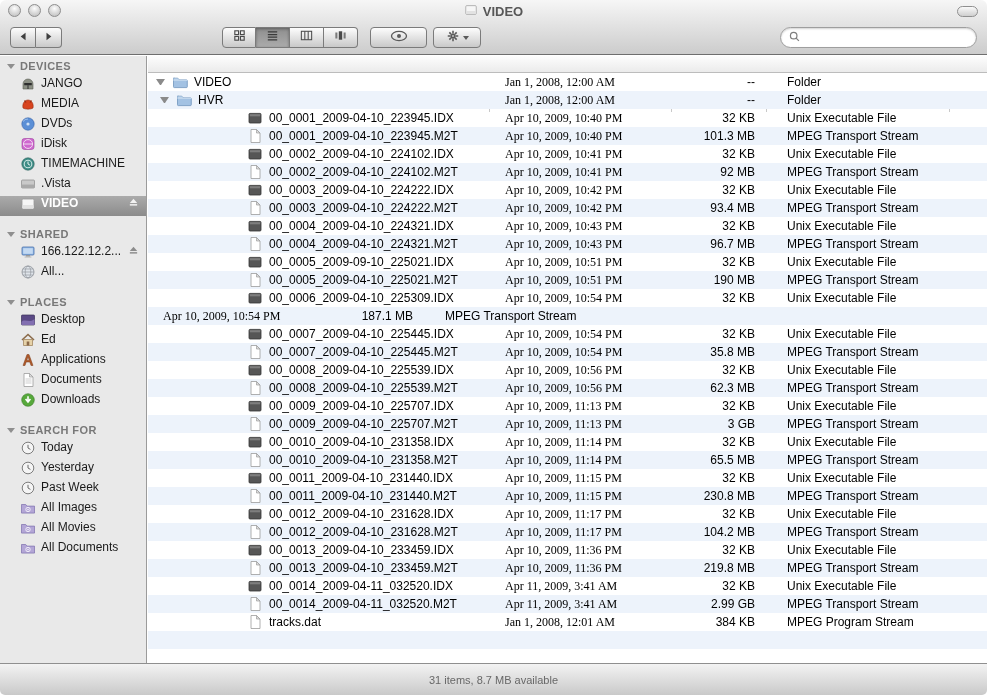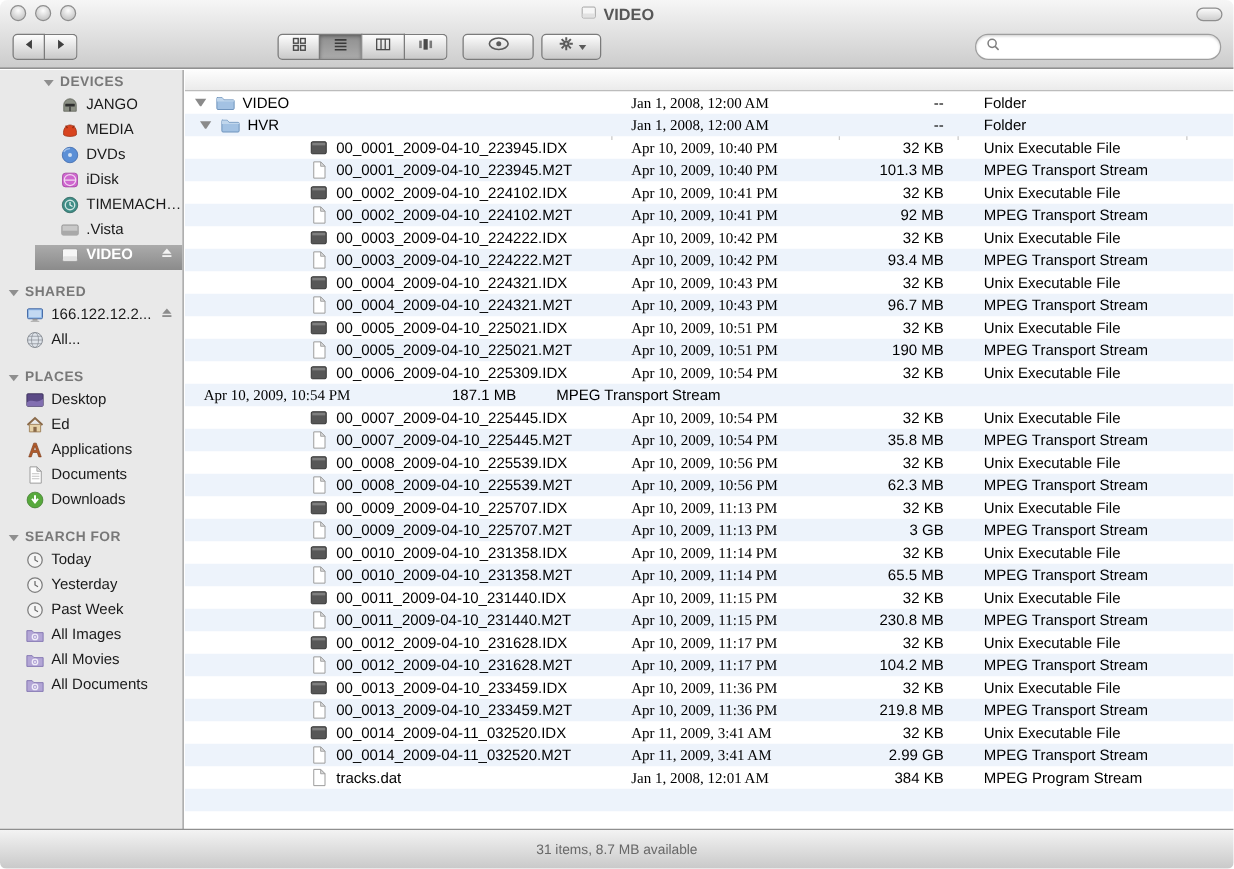--- a/index.html
+++ b/index.html
@@ -52,21 +52,21 @@
                   box-shadow:inset 0 1px 2px rgba(0,0,0,.18);
                   display:flex; align-items:center; padding-left:7px; gap:4px; }
   #search-field svg { width:13px; height:13px; }
   #search-input { border:none; outline:none; flex:1; font-size:12px; background:transparent; height:16px; }
 
   
   #sidebar { position:absolute; left:0; top:56px; width:147px; bottom:28px;
              background:#e9e9e9; border-right:1px solid #9b9b9b; overflow:hidden;
              font-size:12px; color:#1a1a1a; }
   .section { margin-top:8px; }
-  .section:first-child { margin-top:0;margin-left:28px; }
+  .section:first-child { margin-top:0; }
   .section-header { height:20px; display:flex; align-items:center; padding-left:7px;
                     font-size:11px; font-weight:bold; color:#787878; letter-spacing:.4px; }
   .tri-down { width:0; height:0; border-left:4px solid transparent; border-right:4px solid transparent;
               border-top:5px solid #8f8f8f; margin-right:5px; flex:none; }
   .side-item { height:20px; display:flex; align-items:flex-start; padding-left:20px; white-space:nowrap; }
   .side-item .icon { width:16px; height:16px; margin-right:5px; flex:none; }
   .side-item .icon svg { width:16px; height:16px; display:block; }
   .side-label { overflow:hidden; text-overflow:ellipsis; }
   .side-item.selected { background:linear-gradient(#ababab,#8b8b8b); color:#fff; font-weight:bold; }
   .eject-wrap { margin-left:auto; margin-right:6px; width:13px; height:13px; color:#8c8c8c; flex:none; }
@@ -594,21 +594,21 @@
           <div class="c-kind">MPEG Transport Stream</div>
         </div>
         <div class="row ind2">
           <div class="c-name">
             <span class="icon">
               <svg viewBox="0 0 16 16">
                 <rect x="2" y="3.4" width="12" height="9.6" rx="1" fill="#565656" stroke="#343434" stroke-width="0.8"></rect>
                 <rect x="2.8" y="4.2" width="10.4" height="2.1" fill="#7e7e7e"></rect>
               </svg>
             </span>
-            <span>00_0005_2009-04-10_225021.IDX</span>
+            <span>00_0005_2009-09-10_225021.IDX</span>
           </div>
           <div class="c-date">Apr 10, 2009, 10:51 PM</div>
           <div class="c-size">32 KB</div>
           <div class="c-kind">Unix Executable File</div>
         </div>
         <div class="row ind2">
           <div class="c-name">
             <span class="icon">
               <svg viewBox="0 0 16 16">
                 <path d="M4 1.5h5.5L13 5v9.5H4z" fill="#ffffff" stroke="#9c9c9c" stroke-width="0.8"></path>

